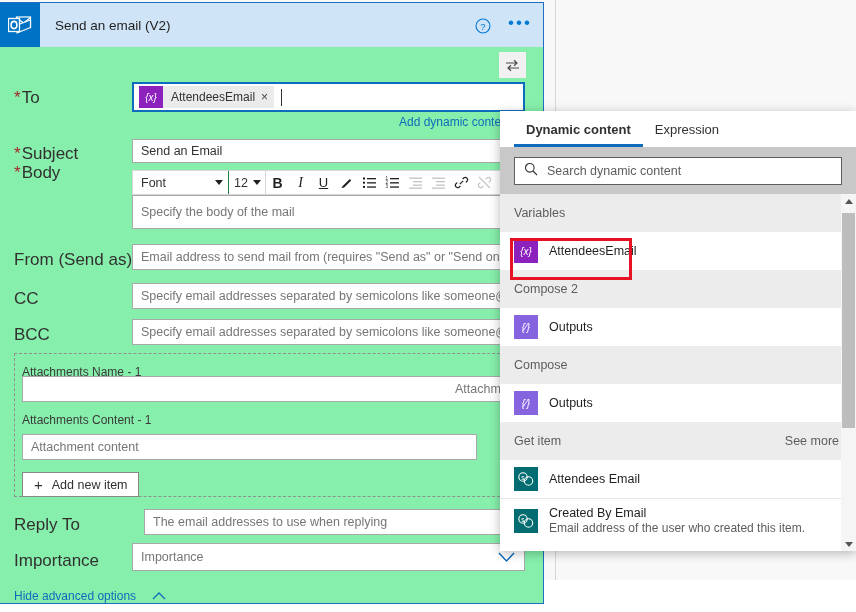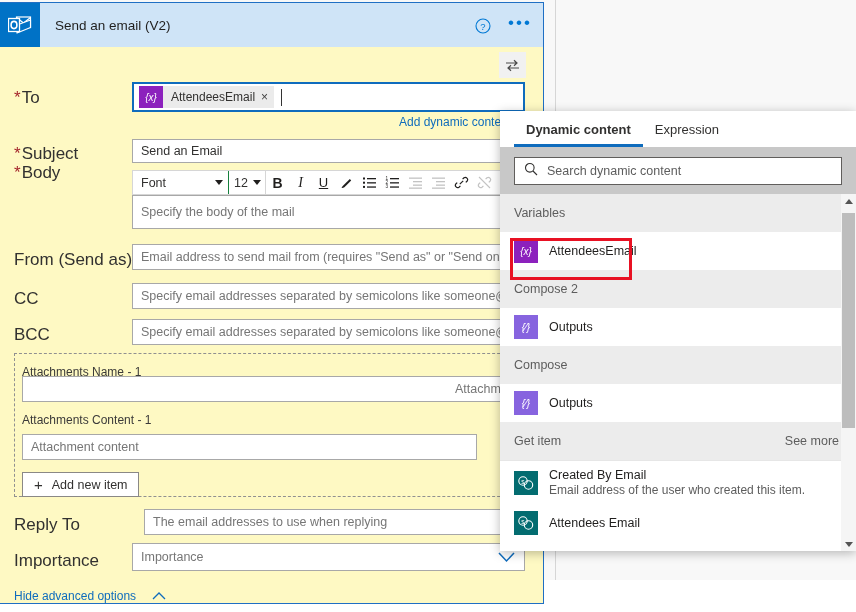--- a/index.html
+++ b/index.html
@@ -11,21 +11,21 @@
     -webkit-font-smoothing:antialiased;
   }
   
   #canvas-bg{position:absolute;left:0;top:0;width:856px;height:612px;background:#f8f8f8;}
   #canvas-divider{position:absolute;left:555px;top:0;width:1px;height:580px;background:#d6d6d6;}
   #canvas-bottom{position:absolute;left:0;top:580px;width:856px;height:32px;background:#ffffff;}
 
   
   #action-card{
     position:absolute;left:0px;top:2px;width:544px;height:602px;
-    background:#fef9c3;border:1px solid #1f6fc4;border-left:none;box-sizing:border-box;
+    background:#86efac;border:1px solid #1f6fc4;border-left:none;box-sizing:border-box;
   }
   #card-header{
     position:absolute;left:0;top:0;right:0;height:44px;background:#cfe4f7;
   }
   #card-icon{
     position:absolute;left:0px;top:0px;width:40px;height:44px;background:#0072c6;
     display:flex;align-items:center;justify-content:center;
   }
   #card-title{
     position:absolute;left:55px;top:15px;font-size:13.5px;color:#201f1e;
@@ -452,44 +452,44 @@
     </div>
     <div class="dc-item">
       <span class="dc-ico ico-out">{⁄}</span>
       <span class="dc-item-txt">Outputs</span>
     </div>
 
     <div class="dc-group">
       <span>Get item</span>
       <span class="see-more">See more</span>
     </div>
+    <div class="dc-item">
+      <span class="dc-ico ico-sp">
+        <svg width="22" height="22" viewBox="0 0 22 22">
+          <rect width="22" height="22" fill="#036c70"></rect>
+          <circle cx="8" cy="9" r="4.2" fill="none" stroke="#ffffff" stroke-width="1.1"></circle>
+          <circle cx="13.5" cy="13" r="4.2" fill="none" stroke="#ffffff" stroke-width="1.1"></circle>
+          <text x="6.2" y="12" font-size="6.5" fill="#ffffff" font-family="Liberation Sans, sans-serif">s</text>
+        </svg>
+      </span>
+      <span class="dc-item-txt">Attendees Email</span>
+    </div>
     <div class="dc-item tall sep">
       <span class="dc-ico ico-sp">
         <svg width="22" height="22" viewBox="0 0 22 22">
           <rect width="22" height="22" fill="#036c70"></rect>
           <circle cx="8" cy="9" r="4.2" fill="none" stroke="#ffffff" stroke-width="1.1"></circle>
           <circle cx="13.5" cy="13" r="4.2" fill="none" stroke="#ffffff" stroke-width="1.1"></circle>
           <text x="6.2" y="12" font-size="6.5" fill="#ffffff" font-family="Liberation Sans, sans-serif">s</text>
         </svg>
       </span>
       <span>
         <div class="dc-item-txt">Created By Email</div>
         <div class="dc-item-sub">Email address of the user who created this item.</div>
       </span>
-    </div>
-    <div class="dc-item">
-      <span class="dc-ico ico-sp">
-        <svg width="22" height="22" viewBox="0 0 22 22">
-          <rect width="22" height="22" fill="#036c70"></rect>
-          <circle cx="8" cy="9" r="4.2" fill="none" stroke="#ffffff" stroke-width="1.1"></circle>
-          <circle cx="13.5" cy="13" r="4.2" fill="none" stroke="#ffffff" stroke-width="1.1"></circle>
-          <text x="6.2" y="12" font-size="6.5" fill="#ffffff" font-family="Liberation Sans, sans-serif">s</text>
-        </svg>
-      </span>
-      <span class="dc-item-txt">Attendees Email</span>
     </div>
   </div>
 
   <div id="dc-scroll">
     <div class="sb-arrow" id="sb-up">
         <span class="tri-up"></span>
       </div>
     <div id="sb-thumb"></div>
     <div class="sb-arrow" id="sb-dn">
         <span class="tri-dn"></span>

